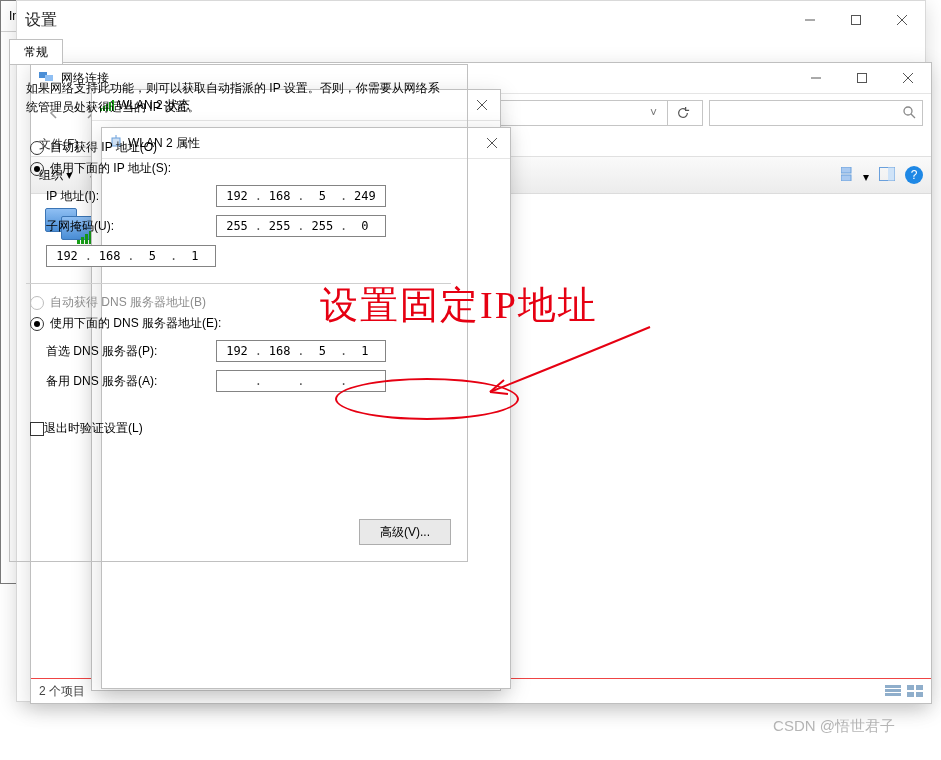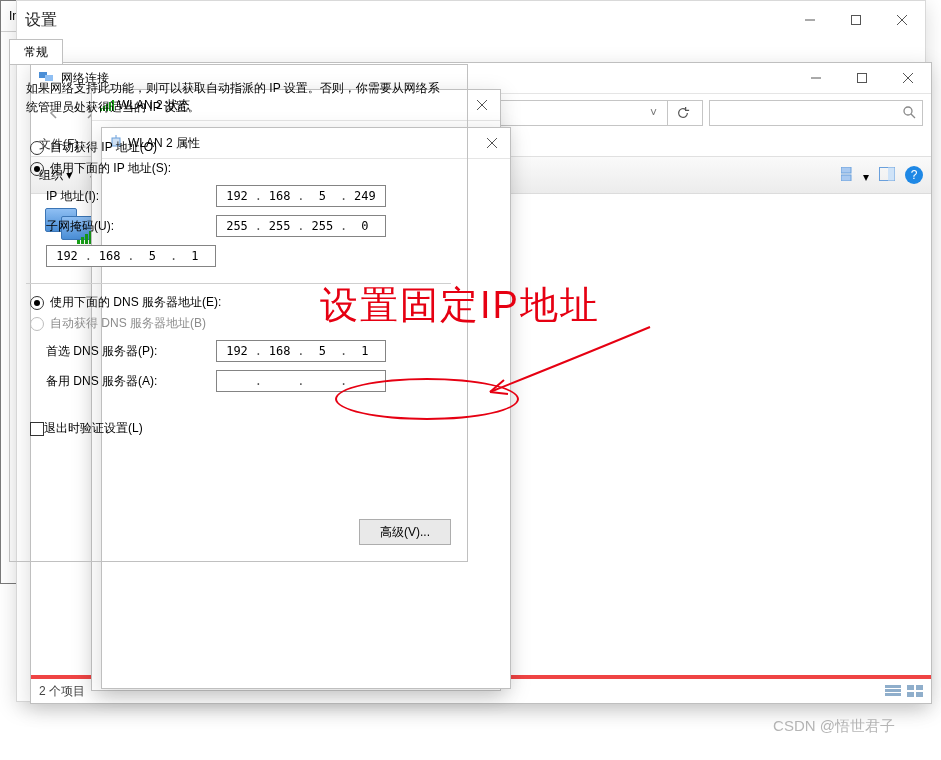--- a/index.html
+++ b/index.html
@@ -65,21 +65,21 @@
     height:24px;display:flex;align-items:center;gap:12px;padding:0 8px;color:#333;font-size:12px;
   }
   #netconn .toolrow{
     height:36px;display:flex;align-items:center;padding:0 8px;justify-content:space-between;
     background:linear-gradient(#fafafa,#ececec);border-top:1px solid #e0e0e0;border-bottom:1px solid #dcdcdc;
   }
   #netconn .toolrow .tools{display:flex;gap:18px;align-items:center;}
   #netconn .toolrow .view{display:flex;gap:10px;align-items:center;}
   #netconn .content{padding:14px;flex:1;position:relative;background:#fff;}
   #netconn .status{
-    position:absolute;left:0;bottom:0;right:0;height:24px;border-top:4px solid #ef4444;
+    position:absolute;left:0;bottom:0;right:0;height:24px;border-top:1px solid #ef4444;
     display:flex;align-items:center;justify-content:space-between;padding:0 8px;color:#444;
   }
   #netconn .status .viewicons{display:flex;gap:6px;}
   .adapter-icon{width:52px;height:40px;position:relative;}
   .monitor{width:30px;height:22px;background:linear-gradient(#8fbff3,#4a8ed6);border:1px solid #3b75b5;border-radius:2px;position:absolute;}
   .monitor.one{left:0;top:0;}
   .monitor.two{left:16px;top:8px;}
   .bars{position:absolute;left:32px;top:20px;display:flex;align-items:flex-end;gap:1px;}
   .bars span{width:3px;background:#18a018;}
   .helpq{width:18px;height:18px;border-radius:50%;background:#1e88e5;color:#fff;display:flex;align-items:center;justify-content:center;font-size:12px;}
@@ -123,21 +123,21 @@
   }
   .dlgbtns{
     display:flex;justify-content:flex-end;gap:8px;padding:8px 14px 12px 0;
   }
   .btn{
     width:86px;height:26px;border:1px solid #adadad;background:#e9e9e9;display:flex;align-items:center;justify-content:center;
   }
   .btn.primary{border:2px solid #0078d7;}
   
   .anno-text{
-    position:absolute;left:320px;top:280px;font-family:Liberation Sans, sans-serif;font-size:38px;color:#e60012;font-weight:500;letter-spacing:2px;
+    position:absolute;left:320px;top:280px;font-family:Liberation Serif, serif;font-size:38px;color:#e60012;font-weight:500;letter-spacing:2px;
   }
   .anno-ellipse{
     position:absolute;left:335px;top:378px;width:180px;height:38px;border:2px solid #e60012;border-radius:50%/50%;pointer-events:none;
   }
   .anno-arrow{position:absolute;left:470px;top:322px;pointer-events:none;}
   .watermark{
     position:absolute;right:46px;bottom:24px;color:rgba(120,120,120,0.55);font-size:15px;
   }
   
   .sig{display:inline-flex;align-items:flex-end;gap:1px;margin-right:4px;}
@@ -393,27 +393,27 @@
         <span class="oct">168</span>
           <span class="dot">.</span>
         <span class="oct">5</span>
           <span class="dot">.</span>
         <span class="oct">1</span>
       </span>
     </div>
 
     <hr class="hr">
 
+    <div class="radio-row disabled">
+      <span class="radio disabled"></span>
+      <span>自动获得 DNS 服务器地址(B)</span>
+    </div>
     <div class="radio-row">
       <span class="radio sel"></span>
       <span>使用下面的 DNS 服务器地址(E):</span>
-    </div>
-    <div class="radio-row disabled">
-      <span class="radio disabled"></span>
-      <span>自动获得 DNS 服务器地址(B)</span>
     </div>
 
     <div class="field">
       <span class="lbl">首选 DNS 服务器(P):</span>
       <span class="ipbox">
         <span class="oct">192</span>
           <span class="dot">.</span>
         <span class="oct">168</span>
           <span class="dot">.</span>
         <span class="oct">5</span>

